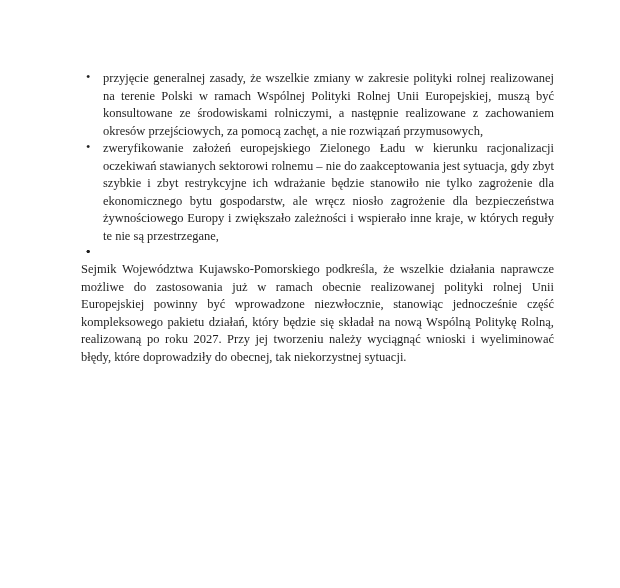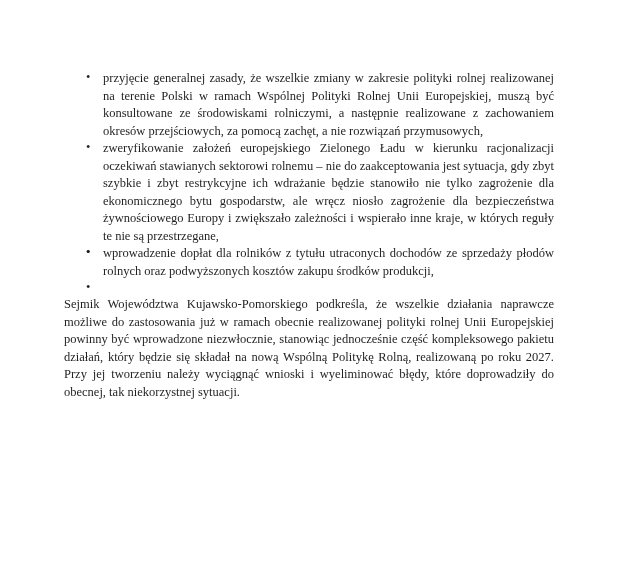--- a/index.html
+++ b/index.html
@@ -35,21 +35,21 @@
     line-height: 17.5px;
   }
   .bullet-marker {
     position: absolute;
     left: 22px;
     top: -1px;
     font-size: 12.5px;
     line-height: 17.5px;
   }
   .closing {
-    margin: 16px 0 0 0;
+    margin: 16px 0 0 17px;
     text-align: justify;
     font-size: 12.5px;
     line-height: 17.5px;
   }
 </style>
 </head>
 <body>
 
 <div class="page">
   <div class="content">
@@ -61,21 +61,20 @@
       </li>
       <li class="bullet-item">
         <span class="bullet-marker">•</span>
         <span>zweryfikowanie założeń europejskiego Zielonego Ładu w kierunku racjonalizacji oczekiwań stawianych sektorowi rolnemu – nie do zaakceptowania jest sytuacja, gdy zbyt szybkie i zbyt restrykcyjne ich wdrażanie będzie stanowiło nie tylko zagrożenie dla ekonomicznego bytu gospodarstw, ale wręcz niosło zagrożenie dla bezpieczeństwa żywnościowego Europy i zwiększało zależności i wspierało inne kraje, w których reguły te nie są przestrzegane,</span>
       </li>
       <li class="bullet-item">
         <span class="bullet-marker">•</span>
       </li>
       <li class="bullet-item">
         <span class="bullet-marker">•</span>
-        <span>wprowadzenie dopłat dla rolników z tytułu utraconych dochodów ze sprzedaży płodów rolnych oraz podwyższonych kosztów zakupu środków produkcji,</span>
       </li>
       <li class="bullet-item">
         <span class="bullet-marker">•</span>
       </li>
     </ul>
 
     <p class="closing">Sejmik Województwa Kujawsko-Pomorskiego podkreśla, że wszelkie działania naprawcze możliwe do zastosowania już w ramach obecnie realizowanej polityki rolnej Unii Europejskiej powinny być wprowadzone niezwłocznie, stanowiąc jednocześnie część kompleksowego pakietu działań, który będzie się składał na nową Wspólną Politykę Rolną, realizowaną po roku 2027. Przy jej tworzeniu należy wyciągnąć wnioski i wyeliminować błędy, które doprowadziły do obecnej, tak niekorzystnej sytuacji.</p>
 
   </div>
 </div>

